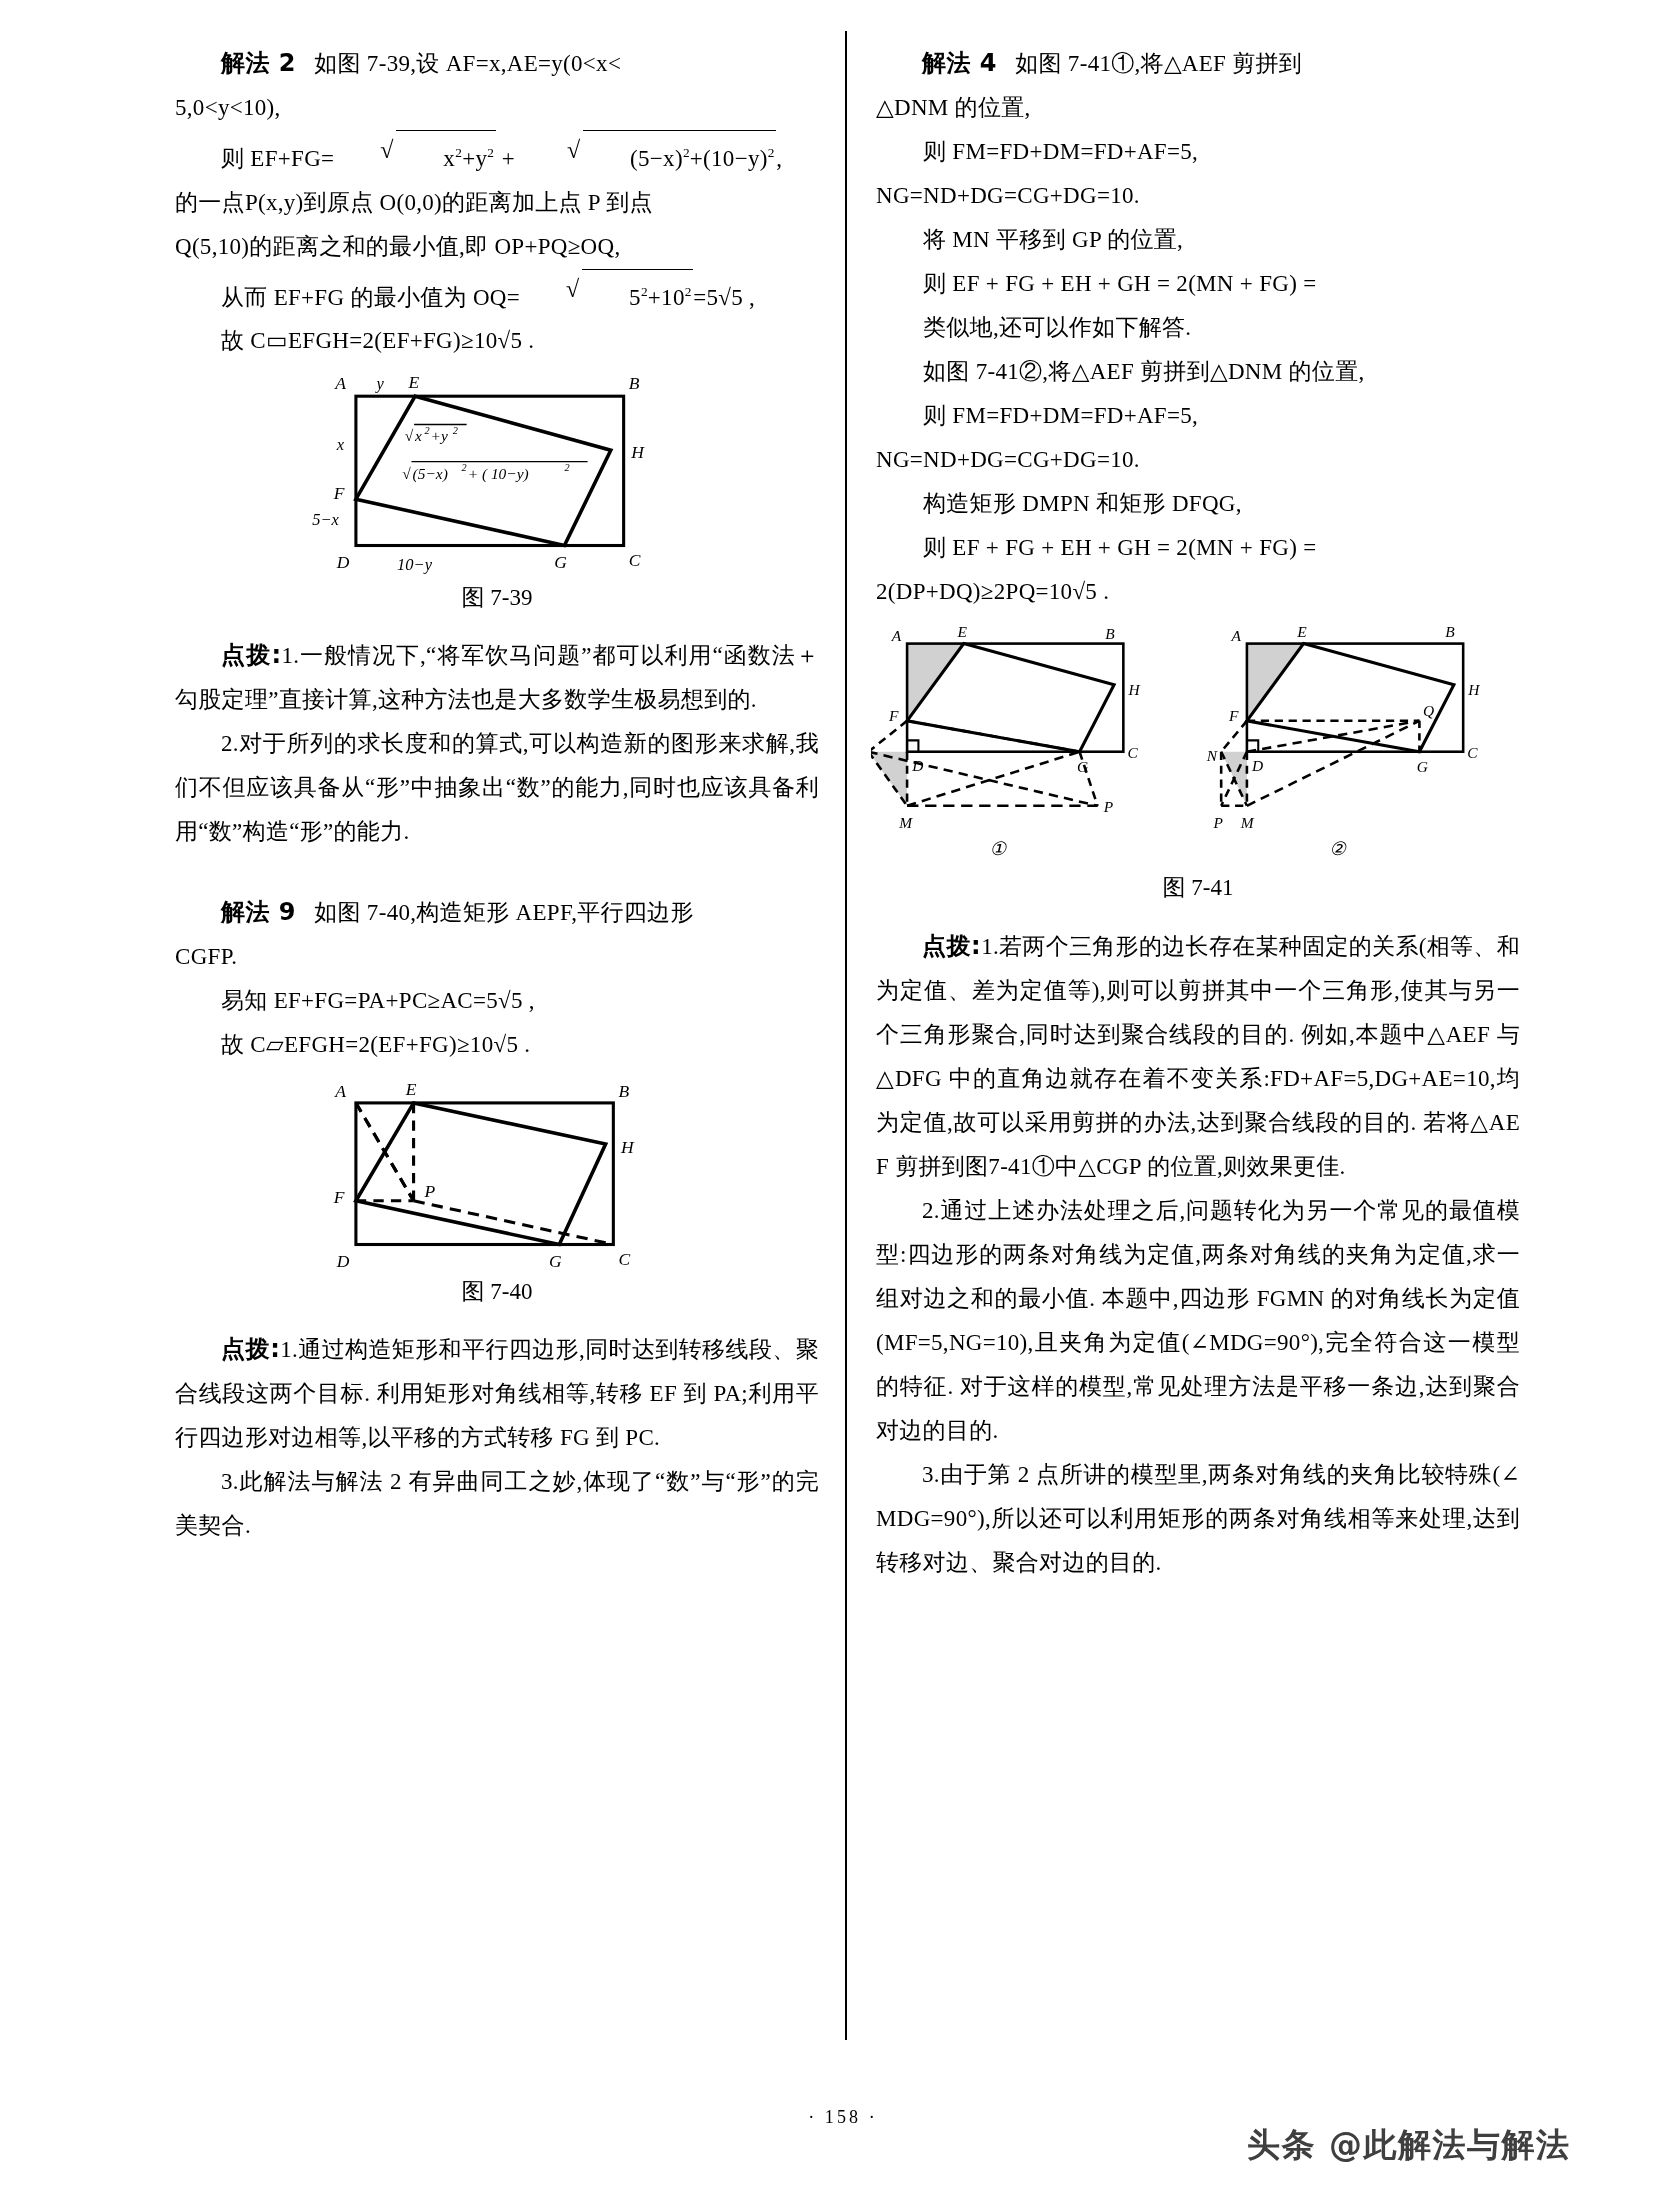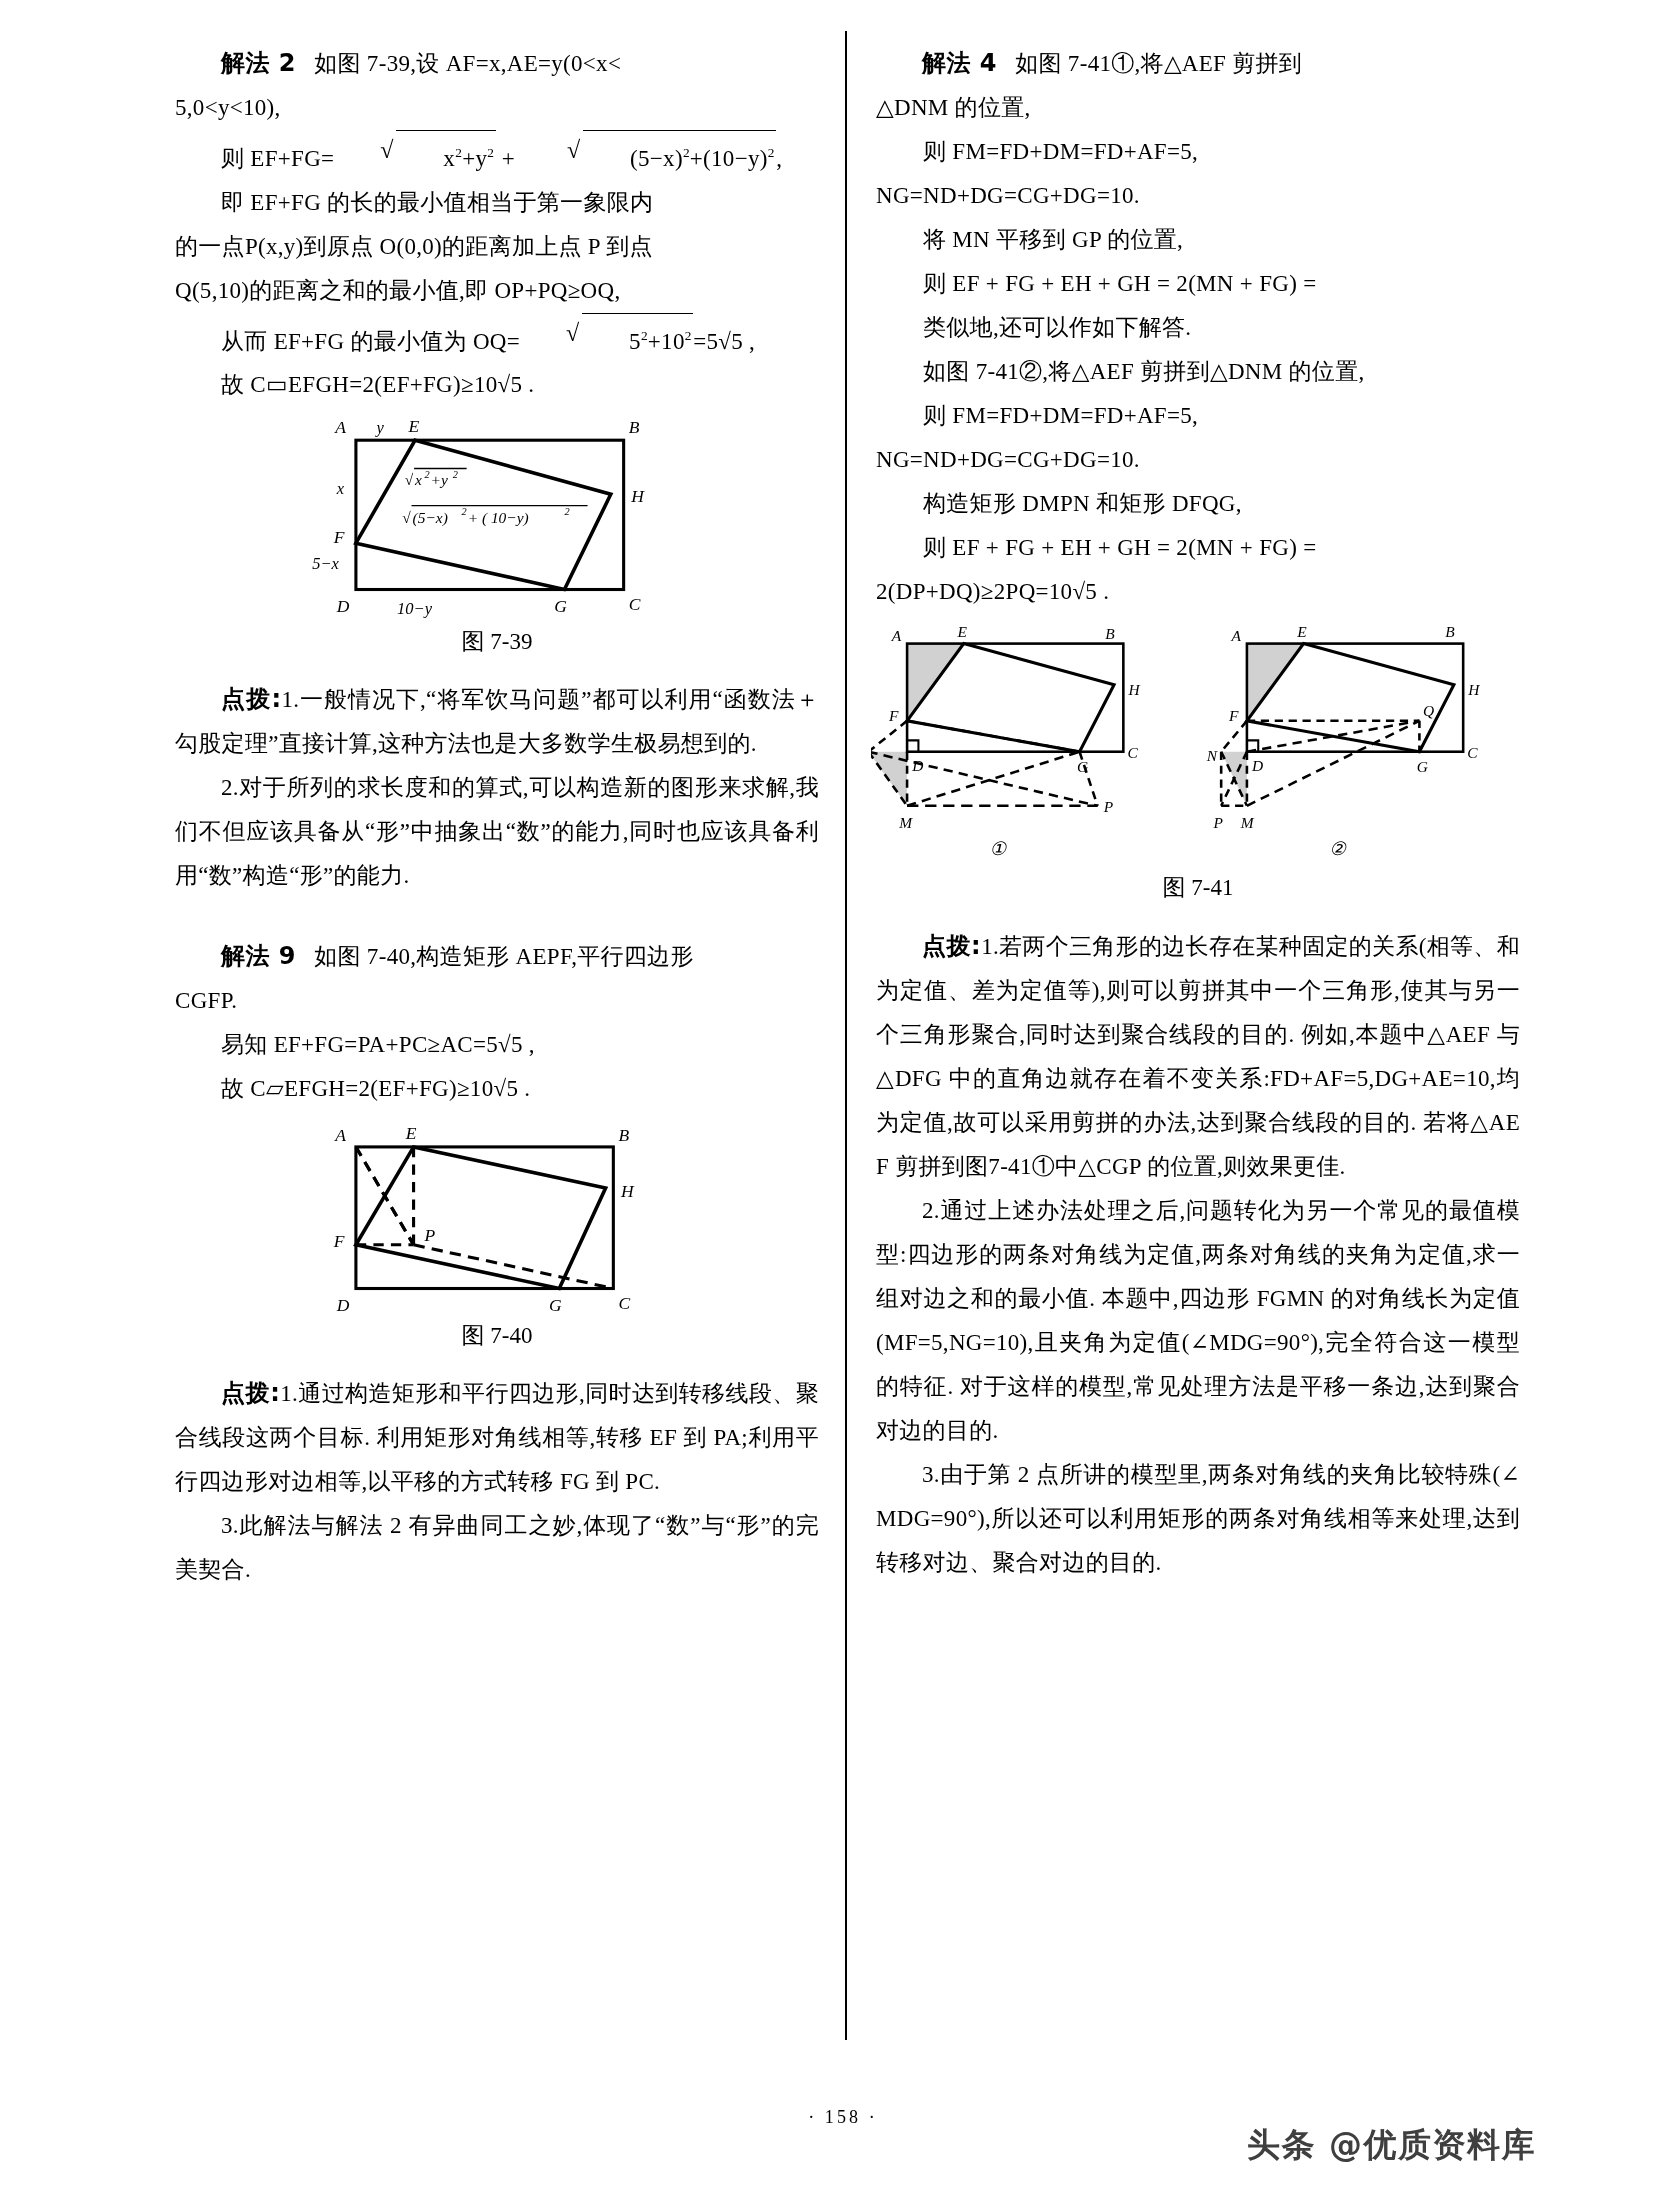--- a/index.html
+++ b/index.html
@@ -77,21 +77,20 @@
 
     <p class="p indent">
       <span class="lbl">解法 2</span>&nbsp;&nbsp;&nbsp;<span>如图 7-39,设 AF=x,AE=y(0&lt;x&lt;</span>
     </p>
     <p class="p">5,0&lt;y&lt;10),</p>
     <p class="p indent">
       <span>则 EF+FG=</span><span class="rad"><span class="bar">x<sup class="e">2</sup>+y<sup class="e">2</sup></span></span>
       <span>+</span>
       <span class="rad"><span class="bar">(5−x)<sup class="e">2</sup>+(10−y)<sup class="e">2</sup></span></span><span>,</span>
     </p>
-    <p class="p indent">即 EF+FG 的长的最小值相当于第一象限内</p>
     <p class="p">的一点P(x,y)到原点 O(0,0)的距离加上点 P 到点</p>
     <p class="p">Q(5,10)的距离之和的最小值,即 OP+PQ≥OQ,</p>
     <p class="p indent">
       <span>从而 EF+FG 的最小值为 OQ=</span><span class="rad"><span class="bar">5<sup class="e">2</sup>+10<sup class="e">2</sup></span></span><span>=5√5 ,</span>
     </p>
     <p class="p indent">故 C▭EFGH=2(EF+FG)≥10√5 .</p>
 
     <div class="gap-s"></div>
 
     <div class="figwrap">
@@ -279,16 +278,16 @@
     <div class="gap"></div>
 
     <p class="p indent">
       <span class="lbl">点拨:</span><span>1.若两个三角形的边长存在某种固定的关系(相等、和为定值、差为定值等),则可以剪拼其中一个三角形,使其与另一个三角形聚合,同时达到聚合线段的目的. 例如,本题中△AEF 与△DFG 中的直角边就存在着不变关系:FD+AF=5,DG+AE=10,均为定值,故可以采用剪拼的办法,达到聚合线段的目的. 若将△AEF 剪拼到图7-41①中△CGP 的位置,则效果更佳.</span>
     </p>
     <p class="p indent">2.通过上述办法处理之后,问题转化为另一个常见的最值模型:四边形的两条对角线为定值,两条对角线的夹角为定值,求一组对边之和的最小值. 本题中,四边形 FGMN 的对角线长为定值(MF=5,NG=10),且夹角为定值(∠MDG=90°),完全符合这一模型的特征. 对于这样的模型,常见处理方法是平移一条边,达到聚合对边的目的.</p>
     <p class="p indent">3.由于第 2 点所讲的模型里,两条对角线的夹角比较特殊(∠MDG=90°),所以还可以利用矩形的两条对角线相等来处理,达到转移对边、聚合对边的目的.</p>
   </div>
 
   <div class="footer">· 158 ·</div>
-  <div class="watermark">头条 @优质资料库</div>
+  <div class="watermark">头条 @此解法与解法</div>
 
 </div>
 
 
 </body></html>

